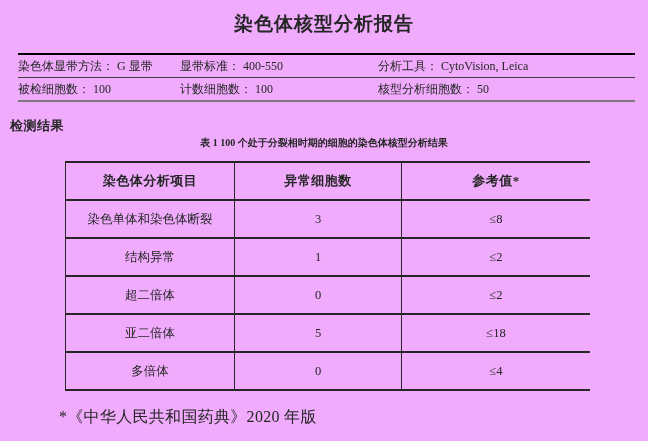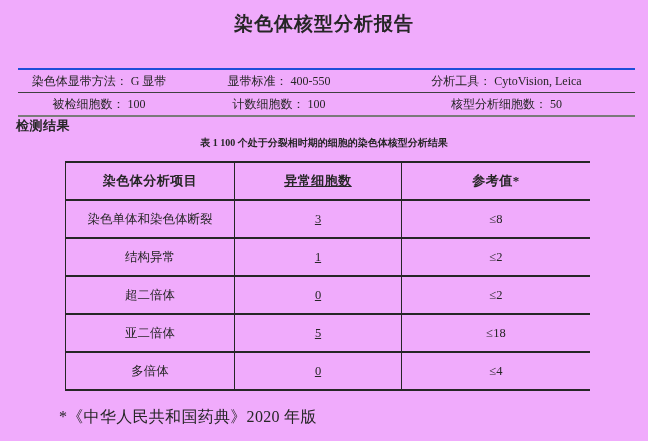--- a/index.html
+++ b/index.html
@@ -20,43 +20,42 @@
     width: 100%;
     text-align: center;
     font-size: 19px;
     font-weight: bold;
     letter-spacing: 1px;
   }
   
   .meta {
     position: absolute;
     left: 18px;
-    top: 68px;
+    top: 53px;
     width: 617px;
     border-collapse: collapse;
-    border-top: 2px solid #1d4ed8;
+    border-top: 2px solid #000000;
     border-bottom: 2px solid #7a7a7a;
-    text-align: center;
   }
   .meta tr:first-child td { border-bottom: 1.5px solid #3f3f3f; }
   .meta td {
     height: 22px;
     padding: 0;
     font-size: 12px;
     vertical-align: middle;
     white-space: nowrap;
   }
   .meta td.c1 { width: 162px; }
   .meta td.c2 { width: 198px; }
   .meta td.c3 { width: 257px; }
   .meta .val { margin-left: 3px; }
   
   .section-heading {
     position: absolute;
-    left: 16px;
+    left: 10px;
     top: 117px;
     font-size: 13px;
     font-weight: bold;
     letter-spacing: 0.5px;
   }
   .table-caption {
     position: absolute;
     top: 136px;
     left: 0;
     width: 100%;
@@ -75,21 +74,21 @@
     border-left: 1.5px solid #262626;
   }
   .result th, .result td {
     border-top: 2px solid #262626;
     padding: 0;
     text-align: center;
     vertical-align: middle;
     height: 36px;
   }
   .result th.c1, .result td.c1 { width: 168px; font-family: Liberation Mono, monospace; }
-  .result th.c2, .result td.c2 { width: 166px; text-decoration: underline; }
+  .result th.c2, .result td.c2 { width: 166px; }
   .result th.c3, .result td.c3 { width: 188px; }
   .result th.c1, .result td.c1,
   .result th.c2, .result td.c2 { border-right: 1.5px solid #262626; }
   .result tr:last-child td { border-bottom: 2px solid #262626; }
   .result th { font-size: 13px; font-weight: bold; letter-spacing: 0.5px; }
   .result td { font-size: 12.5px; }
   
   .footnote {
     position: absolute;
     left: 59px;

